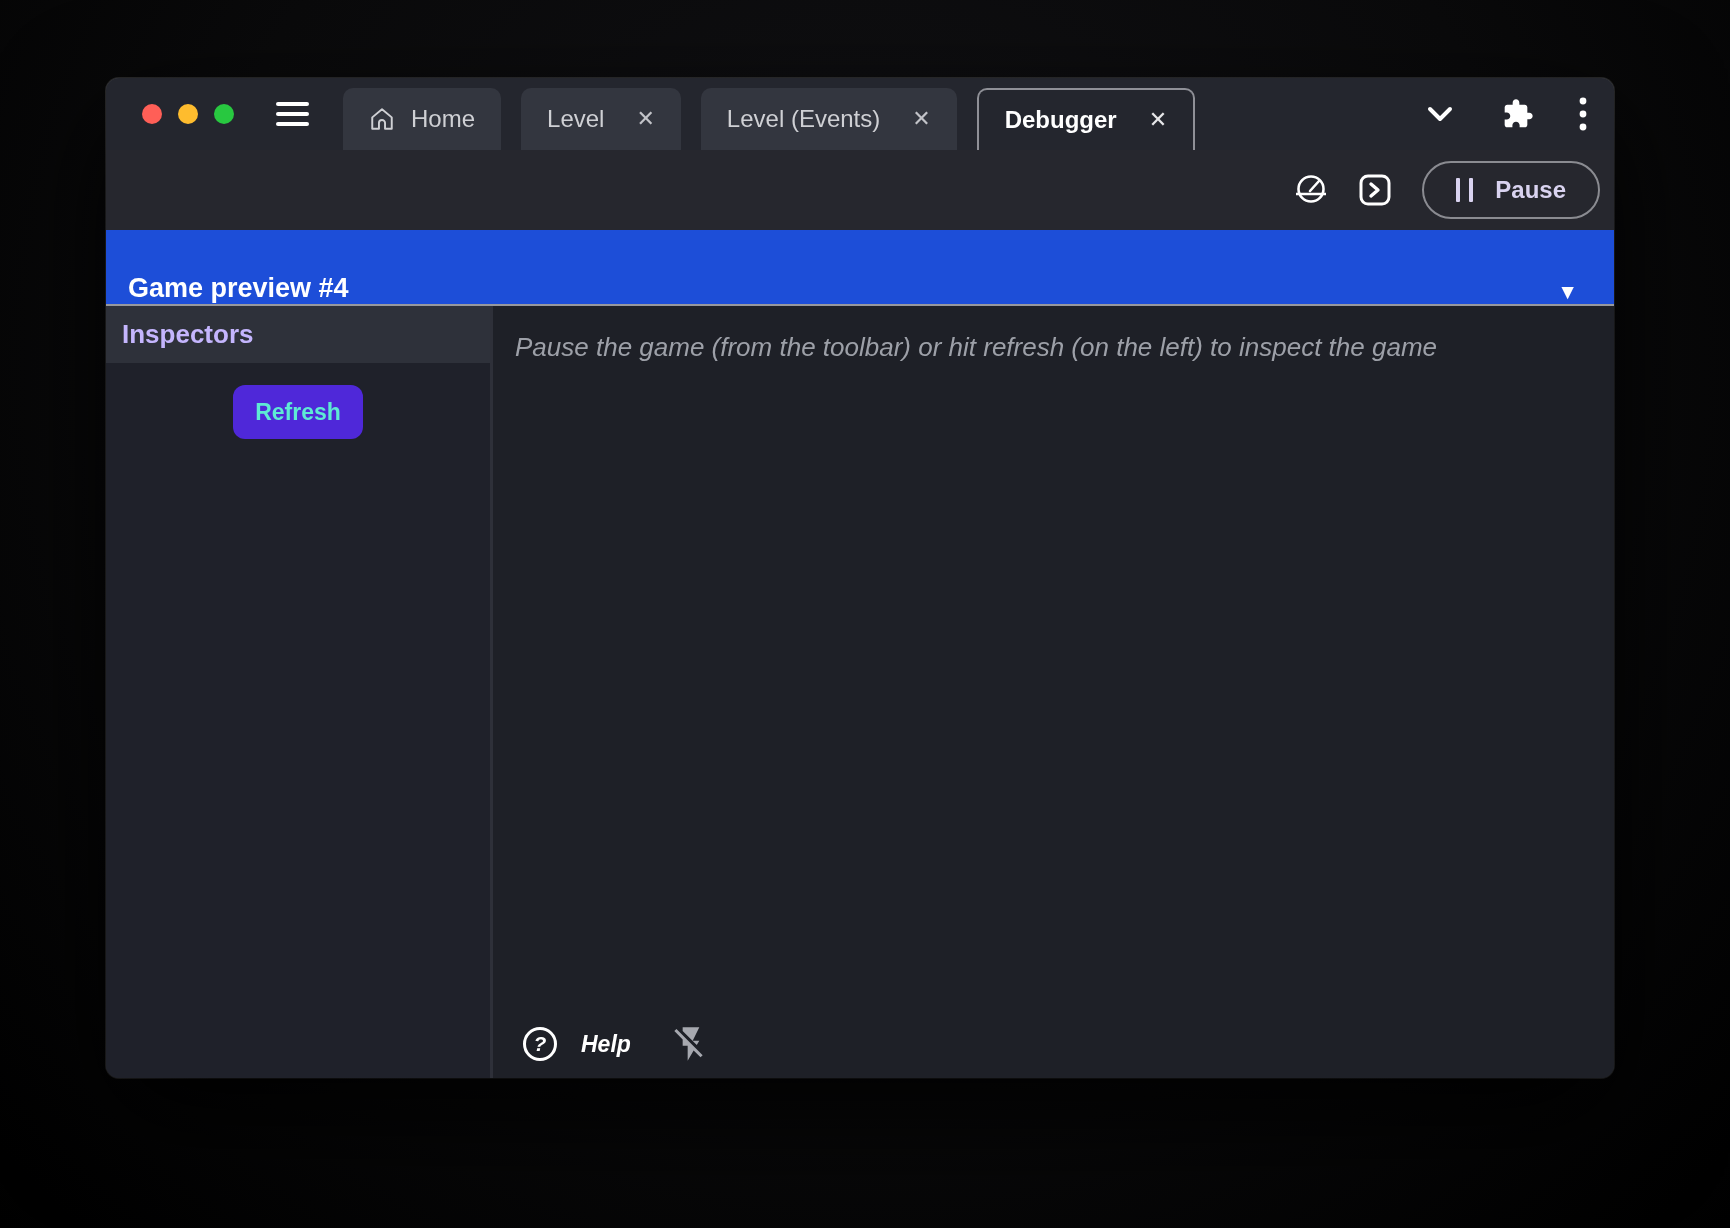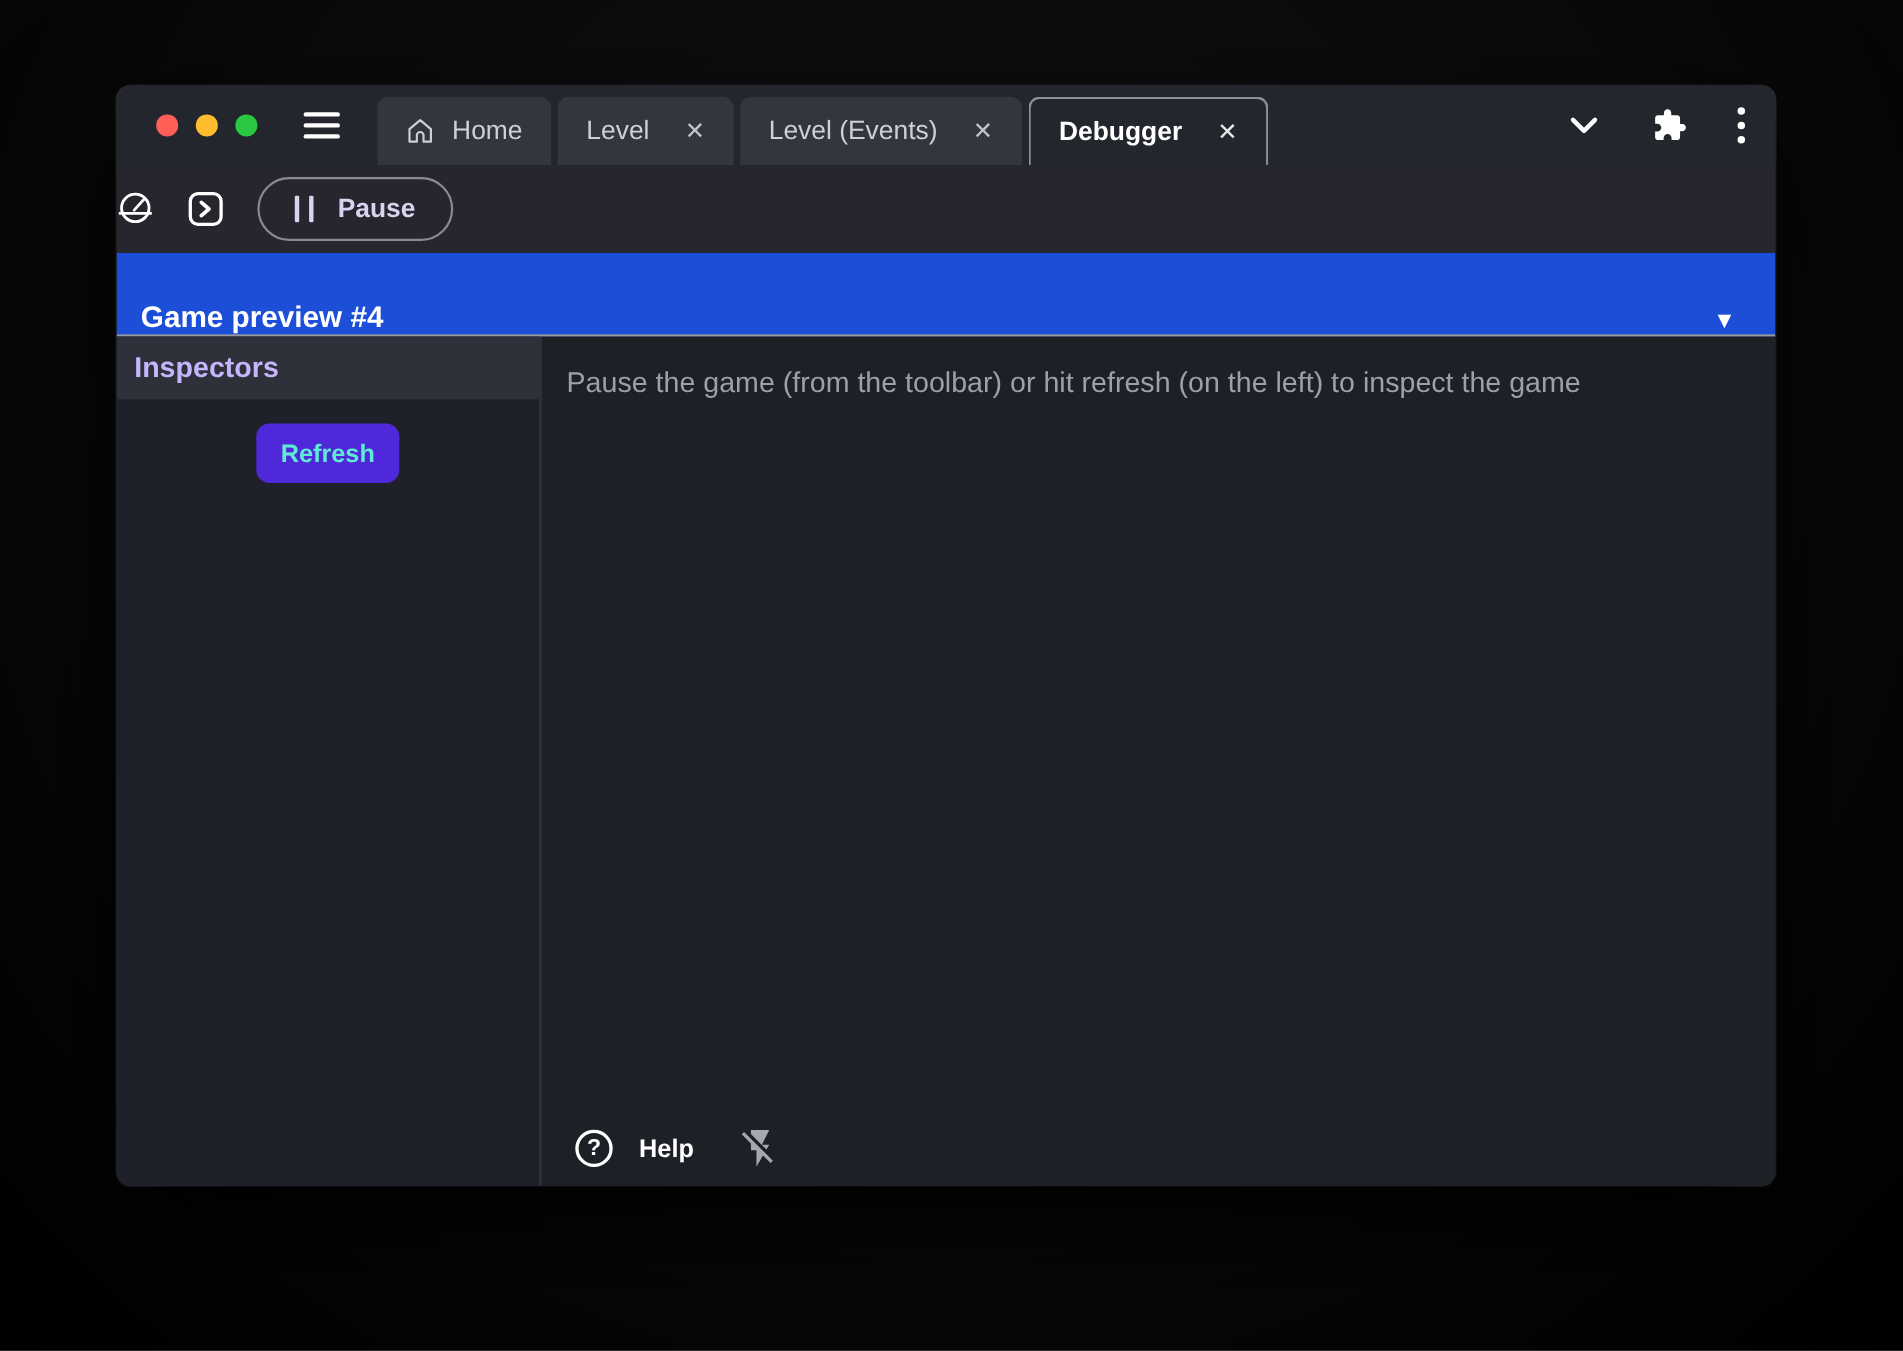--- a/index.html
+++ b/index.html
@@ -18,32 +18,32 @@
     background:#26272e;
     box-shadow:0 40px 110px rgba(0,0,0,.9), 0 0 0 1px rgba(255,255,255,.14), inset 0 1px 0 rgba(255,255,255,.18);
   }
 
   
   .titlebar { height:72px; background:#24262e; display:flex; align-items:flex-end; padding:0 26px 0 36px; flex:none; }
   .lights { display:flex; gap:16px; align-self:center; margin-right:42px; }
   .light { width:20px; height:20px; border-radius:50%; }
   .hamburger { align-self:center; margin-right:34px; display:flex; flex-direction:column; gap:6px; width:33px; cursor:pointer; }
   .hamburger span { height:4px; border-radius:2px; background:#fff; }
-  .tabs { display:flex; gap:6px; height:62px; align-items:stretch; }
+  .tabs { display:flex; gap:20px; height:62px; align-items:stretch; }
   .tab { display:flex; align-items:center; gap:16px; padding:0 26px; background:#33363f;
          border-radius:10px 10px 0 0; color:#cfd0d4; font-size:24px; cursor:pointer; white-space:nowrap; }
   .tab .close { color:#c2c3c8; font-size:22px; margin-left:16px; line-height:1; }
   .tab.active { background:#24262e; border:2px solid #8f9097; border-bottom:none; color:#fff; font-weight:600; }
   .tab.active .close { color:#e8e8ea; }
   .home-ico { width:26px; height:26px; }
   .titlebar-right { margin-left:auto; align-self:center; display:flex; align-items:center; gap:44px; }
   .titlebar-right > * { cursor:pointer; }
 
   
-  .toolbar { height:80px; background:#26272e; display:flex; align-items:center; justify-content:flex-start;
+  .toolbar { height:80px; background:#26272e; display:flex; align-items:center; justify-content:flex-end;
              gap:30px; padding-right:14px; flex:none; }
   .toolbar svg { cursor:pointer; }
   .pause-btn { height:58px; padding:0 32px; border:2px solid #8a8b91; border-radius:29px; background:transparent;
                display:flex; align-items:center; gap:22px; color:#d9d3f0; font-weight:700; font-size:24px;
                font-family:inherit; cursor:pointer; }
   .pause-bars { display:flex; gap:9px; }
   .pause-bars span { width:4px; height:24px; background:#d9d3f0; border-radius:1px; }
 
   
   .preview-bar { height:76px; background:#1d4ed8; border-bottom:2px solid #97989d;
@@ -52,21 +52,21 @@
   .preview-caret { margin-left:auto; color:#fff; font-size:21px; margin-right:14px; }
 
   
   .content { flex:1; display:flex; min-height:0; }
   .sidebar { width:384px; background:#1f212a; display:flex; flex-direction:column; flex:none; }
   .sidebar-header { height:57px; background:#2e313a; display:flex; align-items:center; padding-left:16px;
                     font-size:26px; font-weight:600; color:#c4b5fd; flex:none; }
   .refresh-btn { margin:22px auto 0; width:130px; height:54px; background:#4f28d9; border:none; border-radius:12px;
                  color:#5eead4; font-weight:700; font-size:23px; font-family:inherit; cursor:pointer; }
   .vdivider { width:3px; background:#2e3039; flex:none; }
-  .main { flex:1; background:#1e2027; display:flex; flex-direction:column; min-width:0; }
+  .main { flex:1; background:#1e2027; display:flex; flex-direction:column; min-width:0;font-style:italic; }
   .message { padding:26px 24px 0 22px; color:#9da0a8; font-size:26px; }
   .footer { margin-top:auto; display:flex; align-items:center; padding:0 0 14px 30px; }
   .help-circle { width:34px; height:34px; border:3px solid #fff; border-radius:50%; display:flex; align-items:center;
                  justify-content:center; color:#fff; font-weight:700; font-size:21px; cursor:pointer; flex:none; }
   .help-label { color:#fff; font-weight:700; font-size:23px; margin-left:24px; cursor:pointer; }
   .flash-off { margin-left:40px; cursor:pointer; display:flex; }
 </style>
 </head>
 <body>
 

